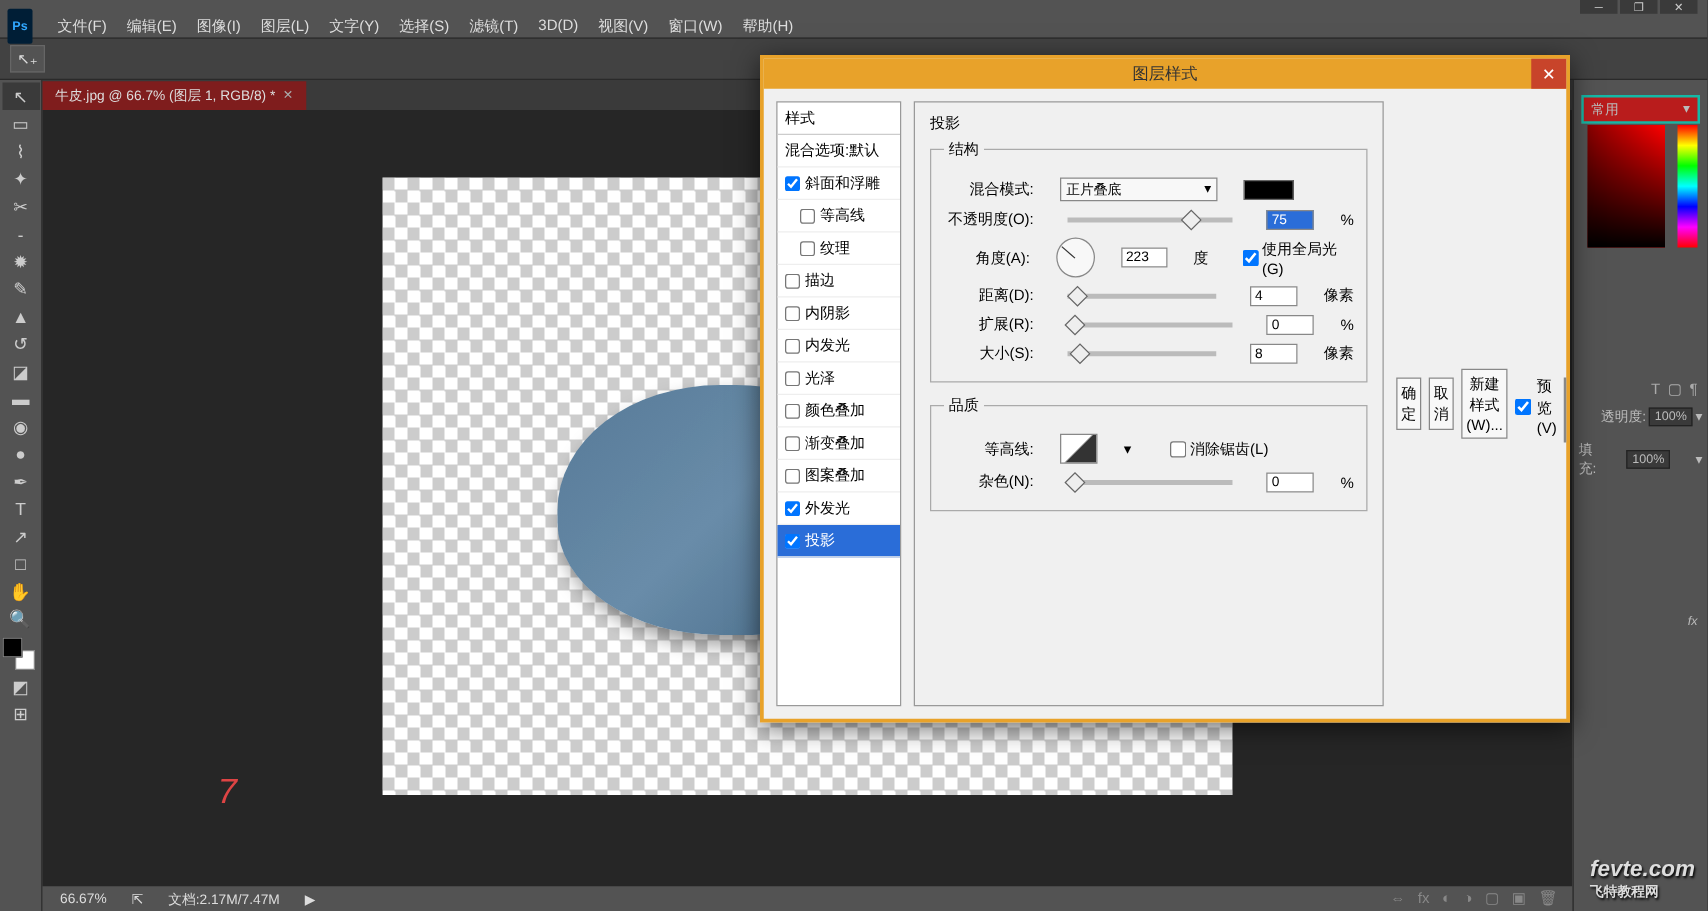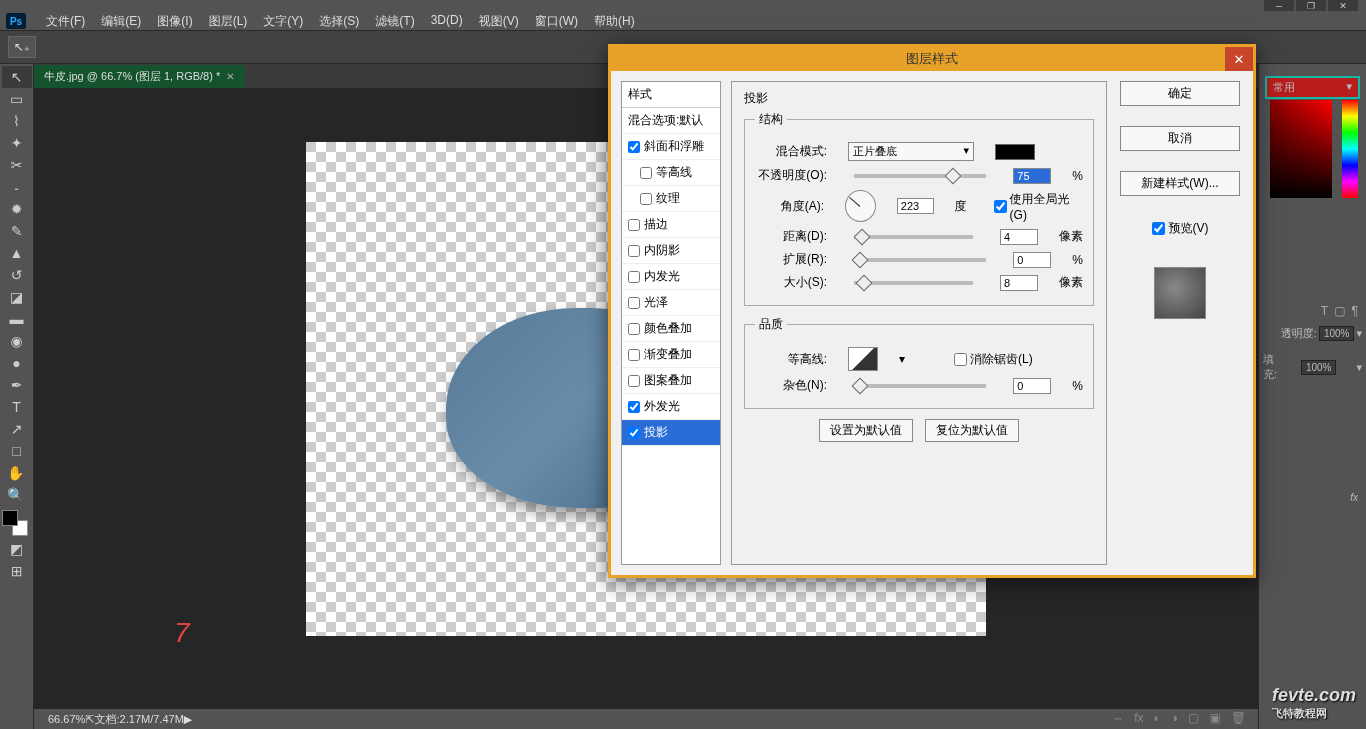--- a/index.html
+++ b/index.html
@@ -3,46 +3,46 @@
 <meta charset="utf-8">
 <style>
 * { margin: 0; padding: 0; box-sizing: border-box; font-family: "Microsoft YaHei", Arial, sans-serif; }
 body { background: #535353; width: 1366px; height: 729px; overflow: hidden; position: relative; }
 
 .titlebar { background: #535353; height: 12px; display: flex; justify-content: flex-end; padding-right: 8px; }
 .window-controls { display: flex; gap: 2px; }
 .win-btn { width: 30px; height: 11px; background: #3a3a3a; display: flex; align-items: center; justify-content: center; font-size: 9px; color: #ccc; cursor: pointer; }
 
 .menubar { background: #535353; height: 18px; display: flex; align-items: center; padding-left: 6px; font-size: 12px; color: #ddd; }
-.ps-logo { width: 20px; height: 16px; background: #001e36; color: #31a8ff; font-weight: bold; font-size: 10px; display: flex; align-items: center; justify-content: center; border-radius: 2px; margin-right: 12px; }
+.ps-logo { width: 20px; height: 28px; background: #001e36; color: #31a8ff; font-weight: bold; font-size: 10px; display: flex; align-items: center; justify-content: center; border-radius: 2px; margin-right: 12px; }
 .menu-item { padding: 0 8px; cursor: pointer; }
 
 .optbar { background: #424242; height: 34px; border-top: 1px solid #2a2a2a; border-bottom: 1px solid #2a2a2a; display: flex; align-items: center; padding-left: 8px; }
 .tool-ind { width: 28px; height: 22px; border: 1px solid #666; background: #535353; display: flex; align-items: center; justify-content: center; color: #ddd; font-size: 12px; }
 
 .main { display: flex; height: 665px; }
 .toolbox { width: 34px; background: #535353; display: flex; flex-direction: column; padding-top: 2px; border-right: 1px solid #2a2a2a; }
 .tool { width: 30px; height: 22px; display: flex; align-items: center; justify-content: center; color: #ccc; font-size: 14px; margin: 0 auto; cursor: pointer; position: relative; }
 .tool.active { background: #3a3a3a; }
 .swatches { margin-top: 4px; position: relative; width: 28px; height: 28px; margin-left: 2px; }
 .swatch-fg { position: absolute; width: 16px; height: 16px; background: #000; border: 1px solid #888; z-index: 2; }
 .swatch-bg { position: absolute; width: 16px; height: 16px; background: #fff; border: 1px solid #888; top: 10px; left: 10px; }
 
 .workspace { flex: 1; background: #262626; position: relative; }
 .tab-bar { height: 24px; background: #3a3a3a; display: flex; align-items: center; }
-.doc-tab { background: #14532d; padding: 4px 10px; font-size: 11px; color: #ddd; display: flex; align-items: center; gap: 6px; }
+.doc-tab { background: #7f1d1d; padding: 4px 10px; font-size: 11px; color: #ddd; display: flex; align-items: center; gap: 6px; }
 .tab-close { color: #aaa; font-size: 10px; cursor: pointer; }
 
 .canvas-area { position: absolute; top: 24px; left: 0; right: 0; bottom: 0; display: flex; align-items: flex-start; justify-content: center; padding-top: 54px; }
 .canvas { width: 680px; height: 494px; background: repeating-conic-gradient(#fff 0 25%, #ccc 0 50%) 0 0/20px 20px; position: relative; }
 .denim { position: absolute; left: 140px; top: 166px; width: 260px; height: 200px; }
 .denim-shape { width: 100%; height: 100%; background: linear-gradient(135deg, #5a7a95, #6b8ba5, #4a6a85); border-radius: 50% 45% 40% 50% / 50% 40% 50% 45%; box-shadow: 4px 8px 15px rgba(0,0,0,0.4); filter: contrast(1.1); }
 .annot { position: absolute; bottom: 80px; left: 140px; color: #d44; font-size: 28px; font-style: italic; }
 
-.statusbar { position: absolute; bottom: 0; left: 0; right: 0; height: 20px; background: #535353; display: flex; align-items: center; padding-left: 14px; font-size: 11px; color: #ddd; }
+.statusbar { position: absolute; bottom: 0; left: 0; right: 0; height: 20px; background: #535353; display: flex; align-items: center; padding-left: 14px; font-size: 11px; color: #ddd; gap: 20px; }
 
 .right-panels { width: 108px; background: #535353; border-left: 1px solid #2a2a2a; position: relative; }
 .color-picker { position: absolute; top: 36px; right: 8px; width: 88px; height: 100px; }
 .color-grad { width: 62px; height: 98px; background: linear-gradient(to right, #800, #f00), linear-gradient(to bottom, transparent, #000); background-blend-mode: multiply; float: left; }
 .hue-strip { width: 16px; height: 98px; background: linear-gradient(#f00,#ff0,#0f0,#0ff,#00f,#f0f,#f00); float: right; }
 .opacity-row { position: absolute; top: 262px; left: 4px; right: 4px; font-size: 11px; color: #bbb; display: flex; justify-content: flex-end; align-items: center; gap: 2px; }
 .fill-row { position: absolute; top: 288px; left: 4px; right: 4px; font-size: 11px; color: #bbb; display: flex; justify-content: flex-end; align-items: center; gap: 20px; }
 .pct-box { background: #3a3a3a; border: 1px solid #222; padding: 1px 4px; font-size: 10px; }
 .preset-drop { position: absolute; top: 12px; left: 6px; right: 6px; background: #b91c1c; border: 2px solid #14b8a6; font-size: 11px; color: #bbb; padding: 2px 6px; display: flex; justify-content: space-between; }
 .fx-row { position: absolute; top: 428px; right: 8px; font-size: 10px; color: #bbb; font-style: italic; }
@@ -67,21 +67,21 @@
 .flabel { width: 72px; text-align: right; }
 .slider { flex: 1; height: 4px; background: #bbb; position: relative; margin: 0 6px; }
 .slider-thumb { position: absolute; top: -4px; width: 12px; height: 12px; background: #eee; border: 1px solid #666; transform: rotate(45deg); }
 .numbox { width: 38px; border: 1px solid #888; padding: 1px 3px; font-size: 11px; background: #fff; }
 .numbox.hl { background: #2a6dd8; color: #fff; }
 .combo { border: 1px solid #888; background: #f8f8f8; padding: 1px 4px; font-size: 11px; width: 126px; display: flex; justify-content: space-between; }
 .color-sw { width: 40px; height: 16px; background: #000; border: 1px solid #666; }
 .angle-dial { width: 32px; height: 32px; border: 1px solid #888; border-radius: 50%; position: relative; background: #f8f8f8; }
 .angle-hand { position: absolute; width: 14px; height: 1px; background: #333; top: 50%; left: 50%; transform-origin: left; transform: rotate(-139deg); }
 .contour-sw { width: 30px; height: 24px; border: 1px solid #888; background: linear-gradient(135deg, #fff 48%, #333 52%); }
-.dlg-buttons { width: 126px; display: flex; flex-direction: column; gap: 20px; align-items: center; }
+.dlg-buttons { width: 126px; display: flex; flex-direction: row; gap: 6px; align-items: center; }
 .dlg-btn { width: 120px; padding: 3px; border: 1px solid #888; background: #f8f8f8; font-size: 12px; cursor: pointer; text-align: center; }
 .preview-sw { width: 52px; height: 52px; border: 1px solid #888; background: radial-gradient(circle at 40% 40%, #888, #444); margin-top: 10px; }
 .btn-sm { border: 1px solid #888; background: #f8f8f8; padding: 2px 10px; font-size: 12px; cursor: pointer; }
 
 .watermark { position: absolute; bottom: 8px; right: 10px; color: #ddd; font-size: 18px; font-weight: bold; font-style: italic; text-shadow: 1px 1px 2px #000; }
 .watermark small { font-size: 11px; display: block; font-style: normal; }
 .bottom-icons { position: absolute; bottom: 4px; right: 120px; display: flex; gap: 10px; color: #888; font-size: 12px; }
 </style>
 </head>
 <body>
@@ -313,38 +313,34 @@
           <span class="numbox">8</span>
           <span>像素</span>
         </div>
       </fieldset>
       <fieldset>
         <legend>品质</legend>
         <div class="frow">
           <span class="flabel">等高线:</span>
           <div class="contour-sw"></div>
             <span>▾</span>
-          <label style="display:flex;align-items:center;gap:3px;margin-left:28px;">
+          <label style="display:flex;align-items:center;gap:3px;margin-left:10px;">
               <input type="checkbox" style="">
               <span>消除锯齿(L)</span>
             </label>
         </div>
         <div class="frow">
           <span class="flabel">杂色(N):</span>
           <div class="slider">
               <div class="slider-thumb" style="left:0%"></div>
             </div>
           <span class="numbox">0</span>
           <span>%</span>
         </div>
       </fieldset>
-      <div class="frow" style="justify-content:center;gap:12px;">
-        <button class="btn-sm">设置为默认值</button>
-        <button class="btn-sm">复位为默认值</button>
-      </div>
     </div>
 
     <div class="dlg-buttons">
       <button class="dlg-btn">确定</button>
       <button class="dlg-btn">取消</button>
       <button class="dlg-btn">新建样式(W)...</button>
       <label style="display:flex;align-items:center;gap:4px;font-size:12px;margin-top:4px;">
           <input type="checkbox" checked="" style="">
           <span>预览(V)</span>
         </label>

